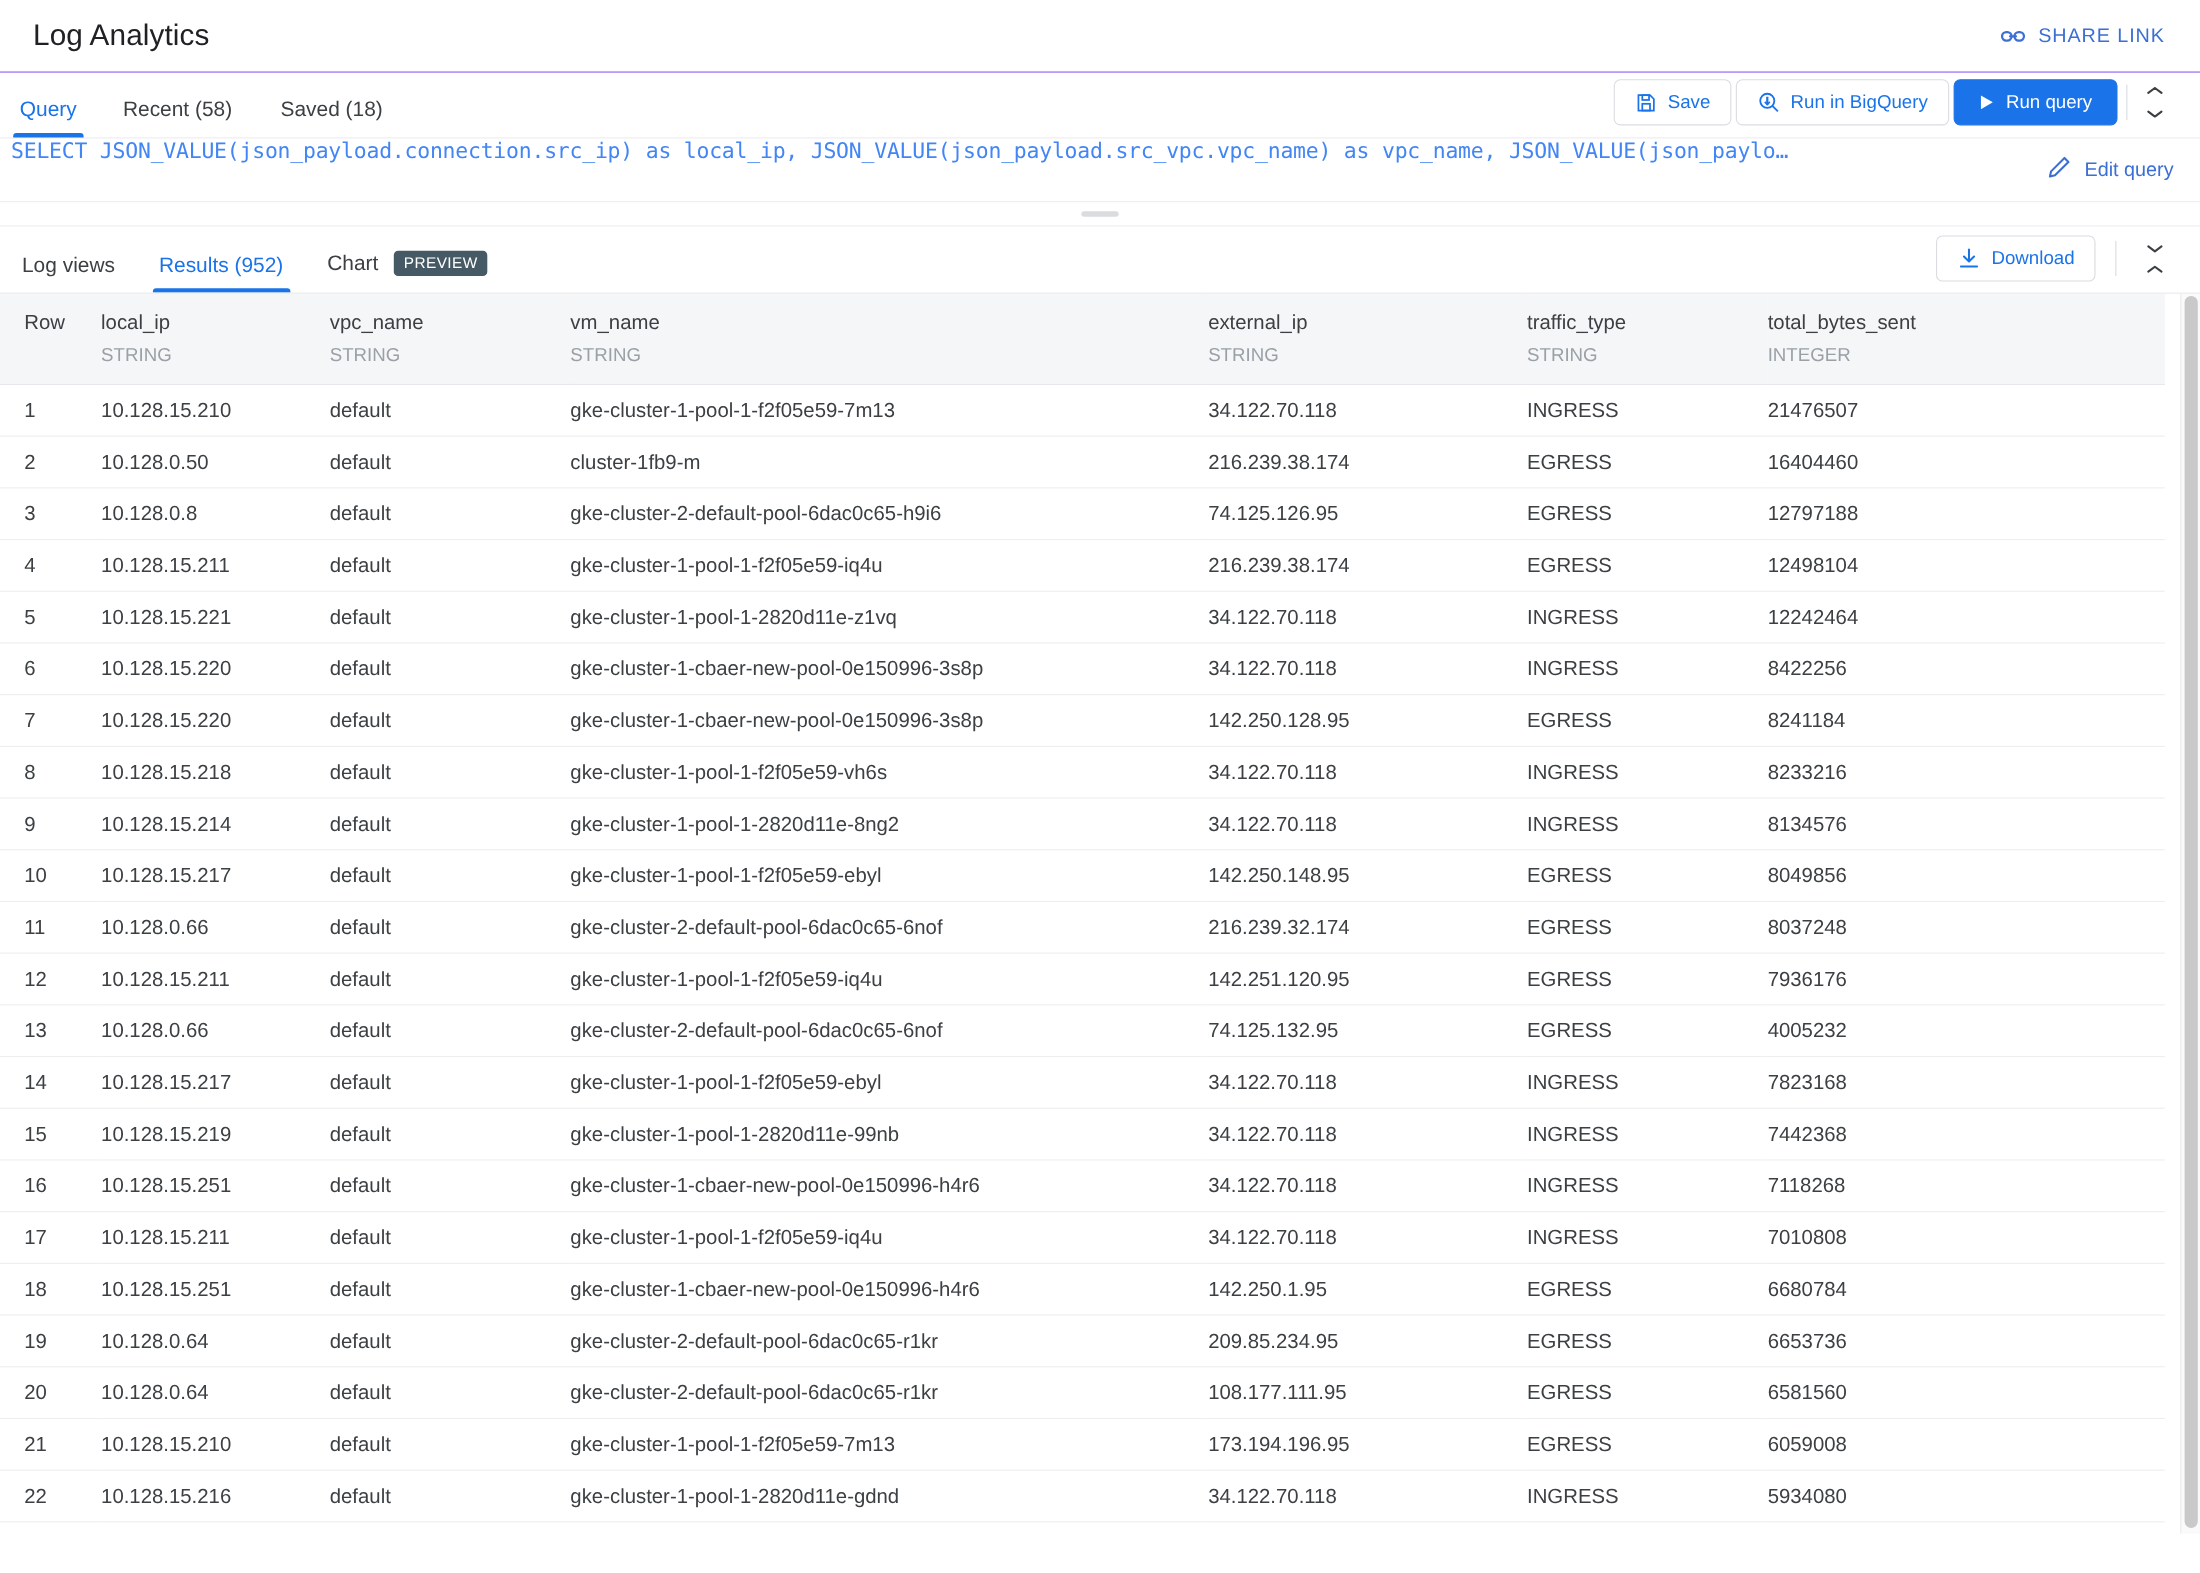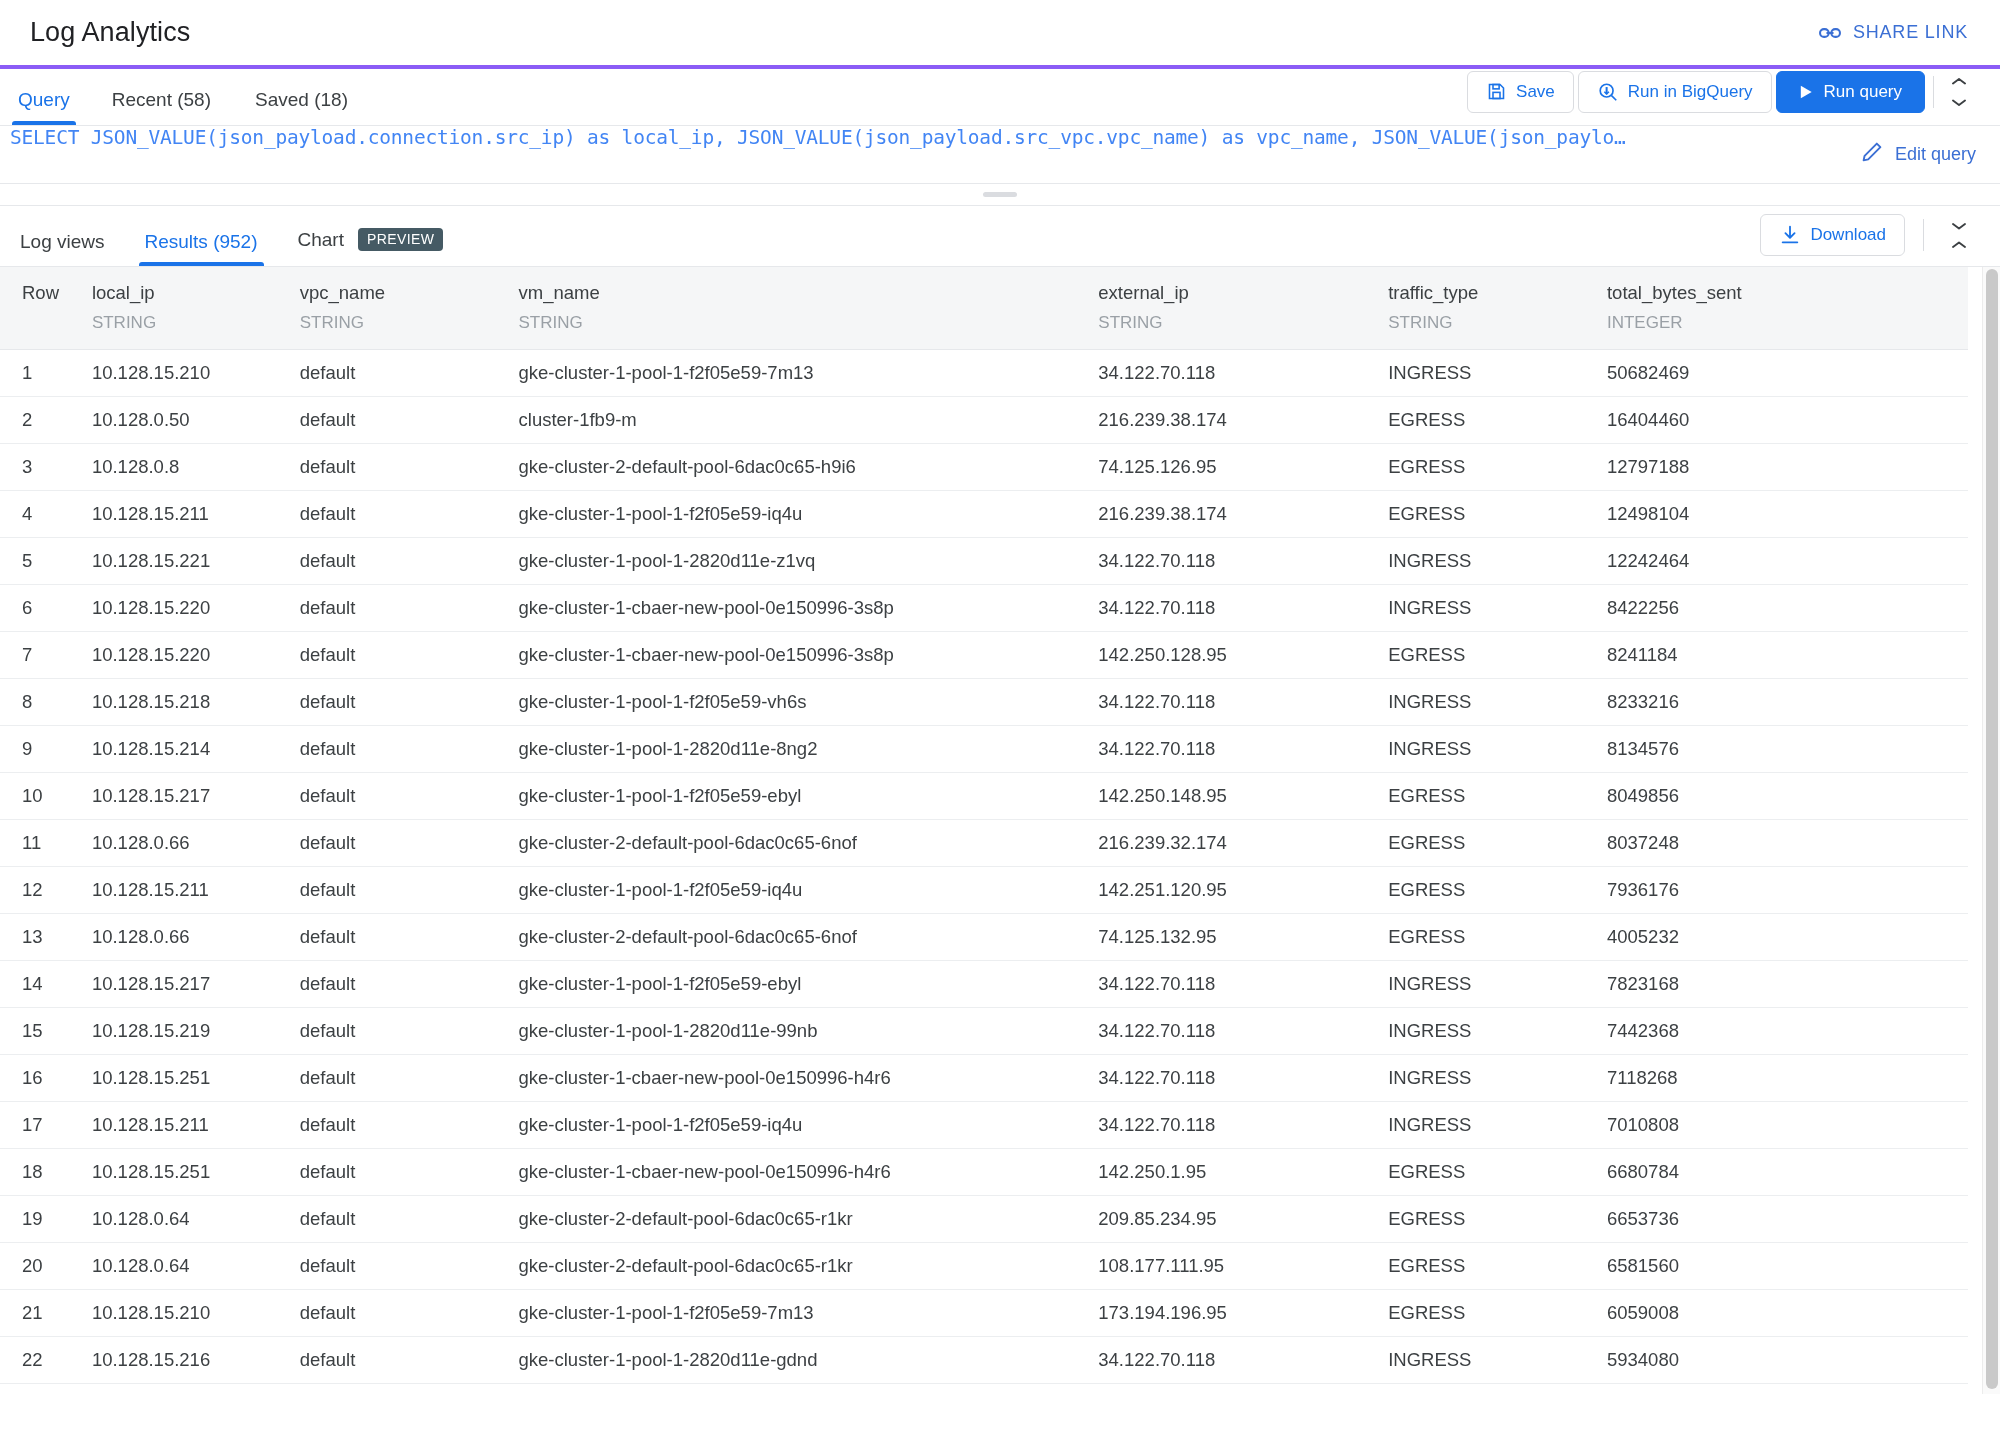--- a/index.html
+++ b/index.html
@@ -37,23 +37,23 @@
     letter-spacing: 0.8px;
     cursor: pointer;
     padding: 6px 4px;
   }
   .share-link svg { display: block; }
 
   
   .query-bar {
     height: 61px;
     display: flex;
-    align-items: center;
+    align-items: flex-end;
     justify-content: space-between;
-    border-top: 4px solid #8b5cf6;
+    border-top: 1px solid #8b5cf6;
     border-bottom: 1px solid #e6e8eb;
     padding: 0 24px 0 0;
     background: #fff;
   }
   .qtabs {
     display: flex;
     align-items: flex-end;
     height: 100%;
     padding-left: 0;
   }
@@ -451,21 +451,21 @@
       </tr>
     </thead>
     <tbody id="tbody">
         <tr>
           <td class="c-row">1</td>
           <td class="c-lip">10.128.15.210</td>
           <td class="c-vpc">default</td>
           <td class="c-vm">gke-cluster-1-pool-1-f2f05e59-7m13</td>
           <td class="c-eip">34.122.70.118</td>
           <td class="c-tt">INGRESS</td>
-          <td class="c-tbs">50682469</td>
+          <td class="c-tbs">21476507</td>
         </tr>
         <tr>
           <td class="c-row">2</td>
           <td class="c-lip">10.128.0.50</td>
           <td class="c-vpc">default</td>
           <td class="c-vm">cluster-1fb9-m</td>
           <td class="c-eip">216.239.38.174</td>
           <td class="c-tt">EGRESS</td>
           <td class="c-tbs">16404460</td>
         </tr>

